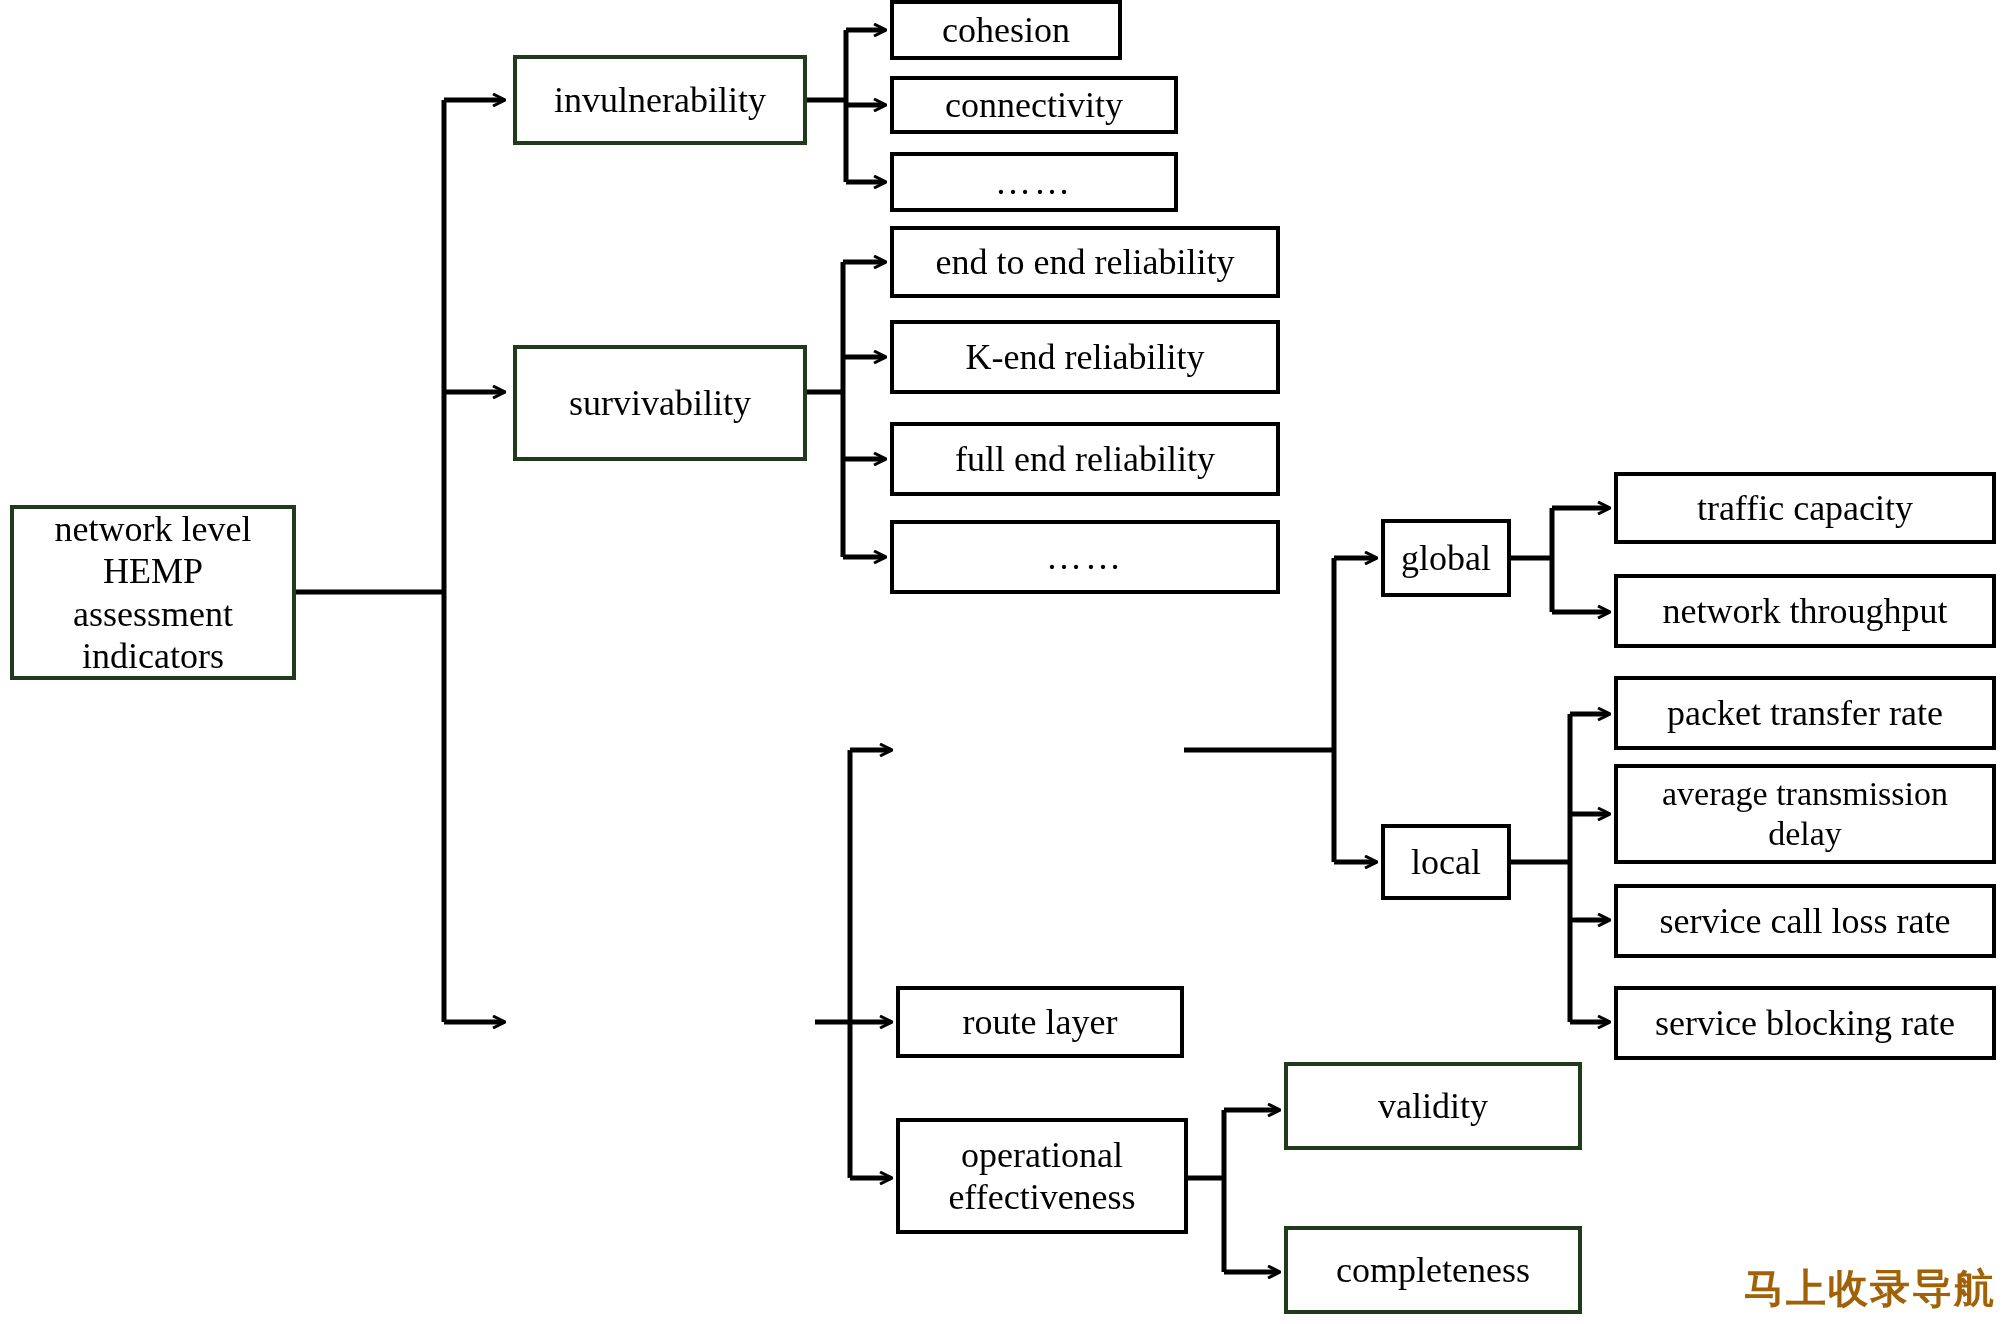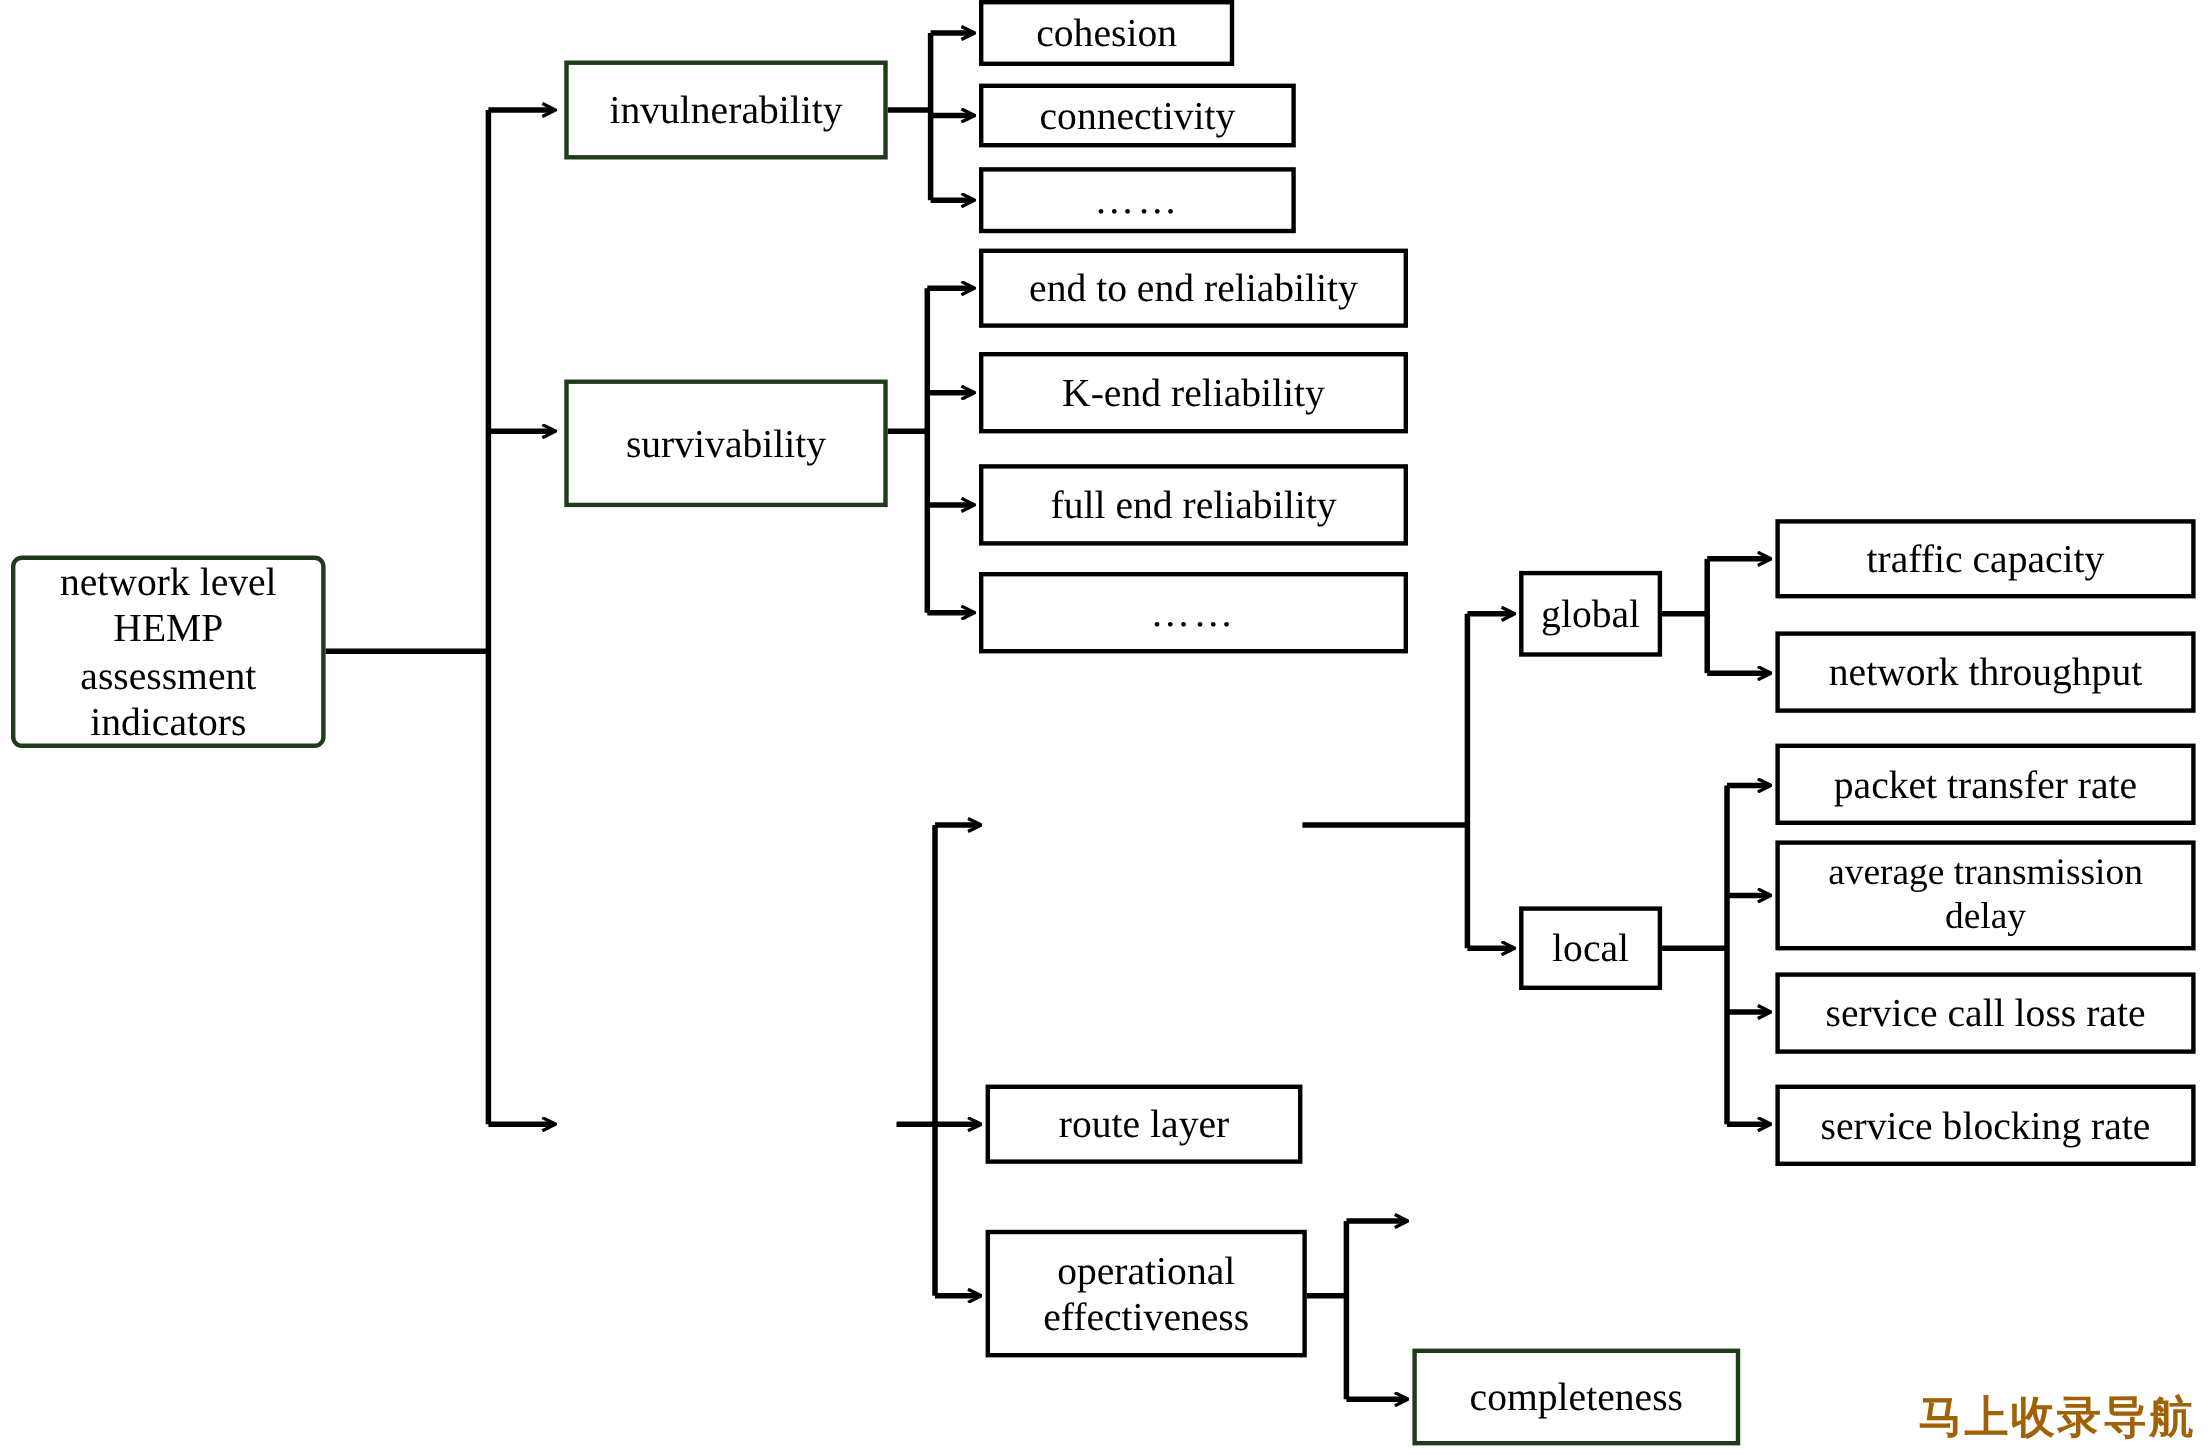--- a/index.html
+++ b/index.html
@@ -120,21 +120,21 @@
       <path d="M1570,920 L1608,920" marker-end="url(#ah)"></path>
       <path d="M1570,1022 L1608,1022" marker-end="url(#ah)"></path>
 
       <path d="M1188,1178 L1224,1178"></path>
       <path d="M1224,1110 L1224,1272"></path>
       <path d="M1224,1110 L1278,1110" marker-end="url(#ah)"></path>
       <path d="M1224,1272 L1278,1272" marker-end="url(#ah)"></path>
     </g>
   </svg>
 
-  <div class="node-box green fs-36" style="left:10px; top:505px; width:286px; height:175px;border-radius:10px;">
+  <div class="node-box green fs-36" style="left:10px; top:505px; width:286px; height:175px;">
     <span class="node-label">network level
 HEMP assessment
 indicators</span>
   </div>
 
   <div class="node-box green fs-36" style="left:513px; top:55px; width:294px; height:90px;">
     <span class="node-label">invulnerability</span>
   </div>
 
   <div class="node-box green fs-36" style="left:513px; top:345px; width:294px; height:116px;">
@@ -206,20 +206,23 @@
   </div>
 
   <div class="node-box black fs-36" style="left:1614px; top:884px; width:382px; height:74px;">
     <span class="node-label">service call loss rate</span>
   </div>
 
   <div class="node-box black fs-36" style="left:1614px; top:986px; width:382px; height:74px;">
     <span class="node-label">service blocking rate</span>
   </div>
 
+  <div class="node-box green fs-36" style="left:1284px; top:1062px; width:298px; height:88px;">
+    <span class="node-label">validity</span>
+  </div>
 
   <div class="node-box green fs-36" style="left:1284px; top:1226px; width:298px; height:88px;">
     <span class="node-label">completeness</span>
   </div>
 
   <div id="watermark">马上收录导航</div>
 
 </div>
 
 </body></html>

